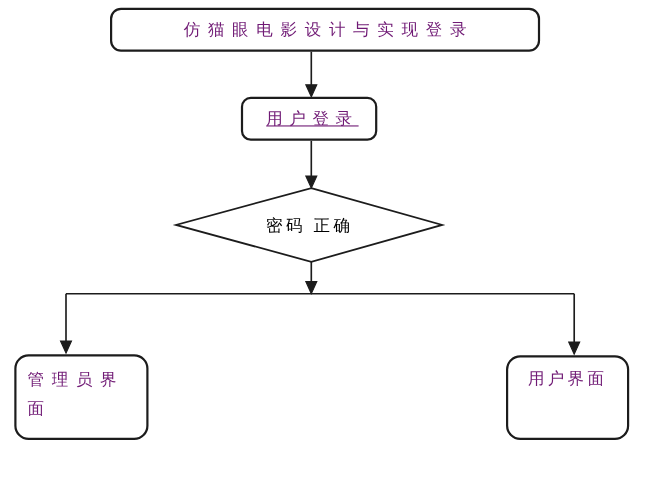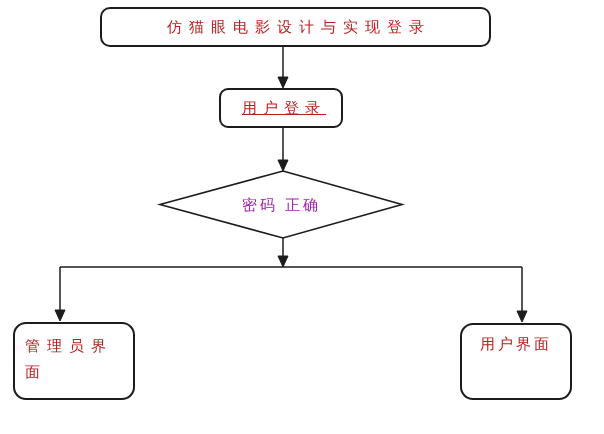--- a/index.html
+++ b/index.html
@@ -26,21 +26,21 @@
     stroke-width: 1.5;
   }
   .connector-layer polygon.diamond {
     stroke-width: 1.6;
   }
   .node {
     position: absolute;
     box-sizing: border-box;
     border: 2px solid #1c1c1c;
     background: #ffffff;
-    color: #b91c1c;
+    color: #701a75;
     font-size: 15px;
   }
   .node-start {
     left: 100px; top: 7px;
     width: 391px; height: 40px;
     border-radius: 10px;
     display: flex; align-items: center; justify-content: center;
     letter-spacing: 7px;
     padding-left: 7px;
   }
@@ -51,21 +51,21 @@
     display: flex; align-items: center; justify-content: center;
     letter-spacing: 6px;
     padding-left: 6px;
     text-decoration: underline;
   }
   .decision-label {
     position: absolute;
     left: 160px; top: 196px;
     width: 243px;
     text-align: center;
-    color: #a21caf;
+    color: #000000;
     font-size: 15px;
     letter-spacing: 3px;
     background: transparent;
   }
   .node-admin {
     left: 13px; top: 322px;
     width: 122px; height: 78px;
     border-radius: 13px;
     padding: 9px 10px;
     letter-spacing: 7px;

